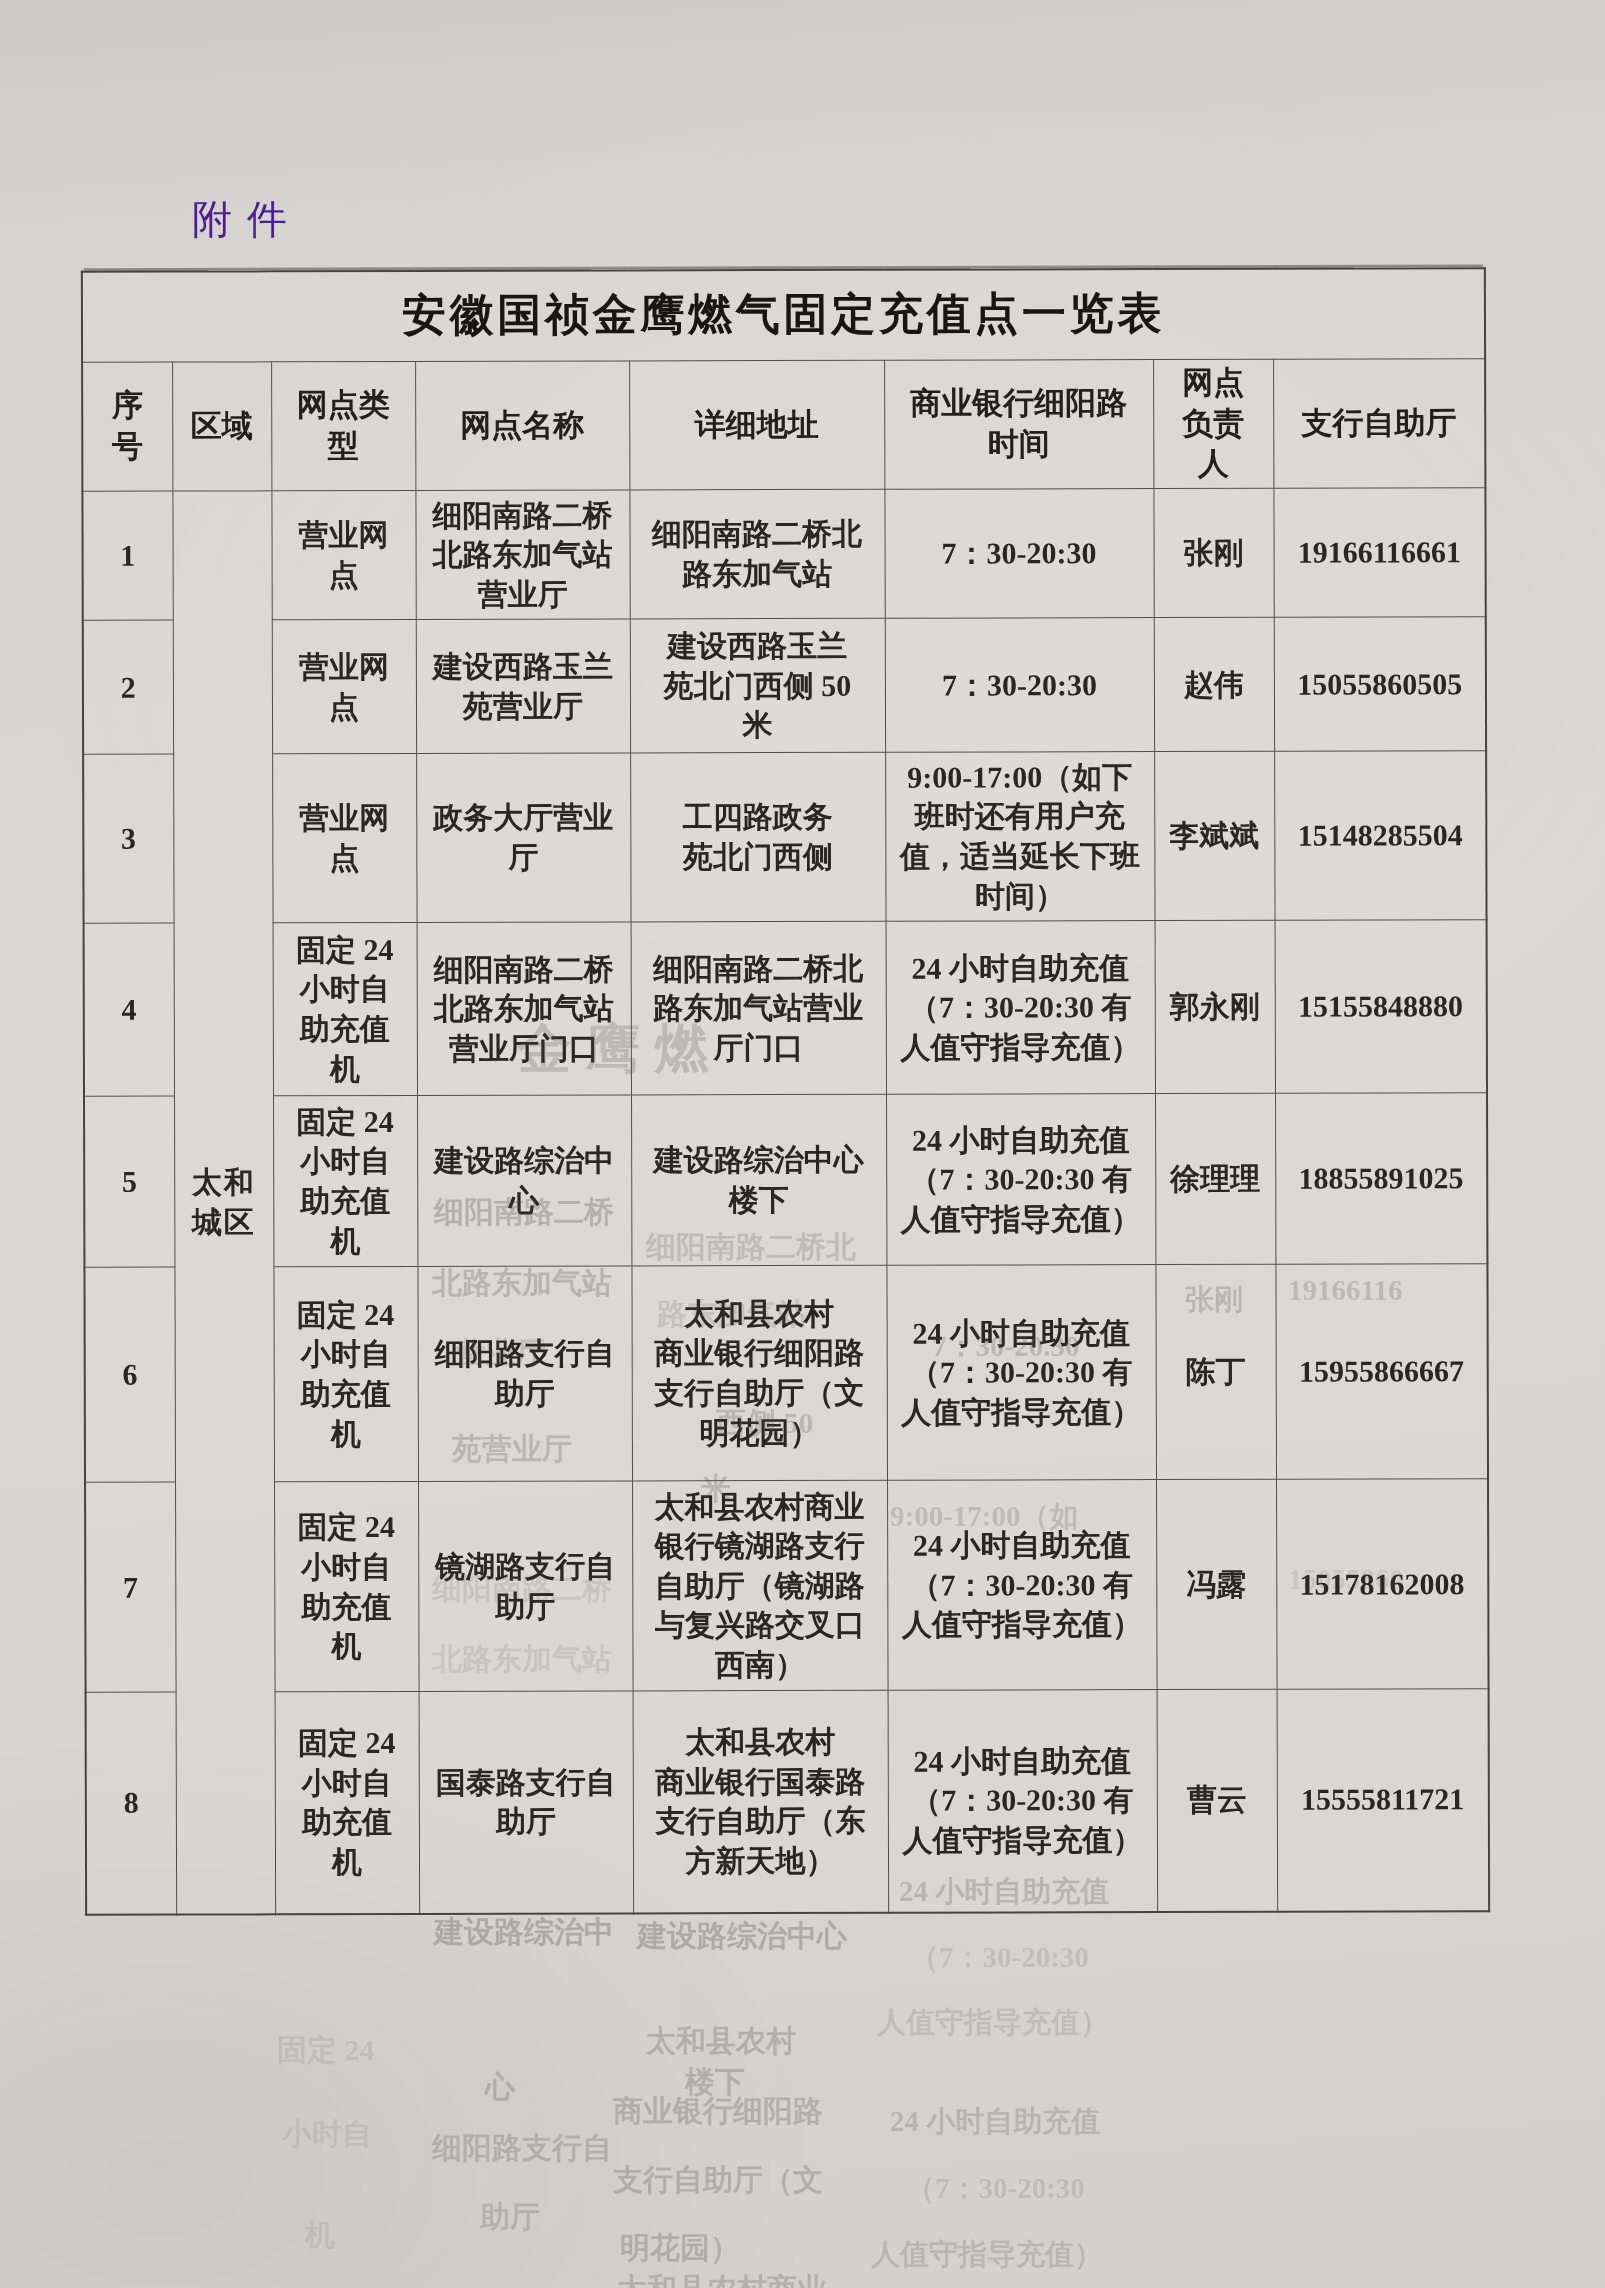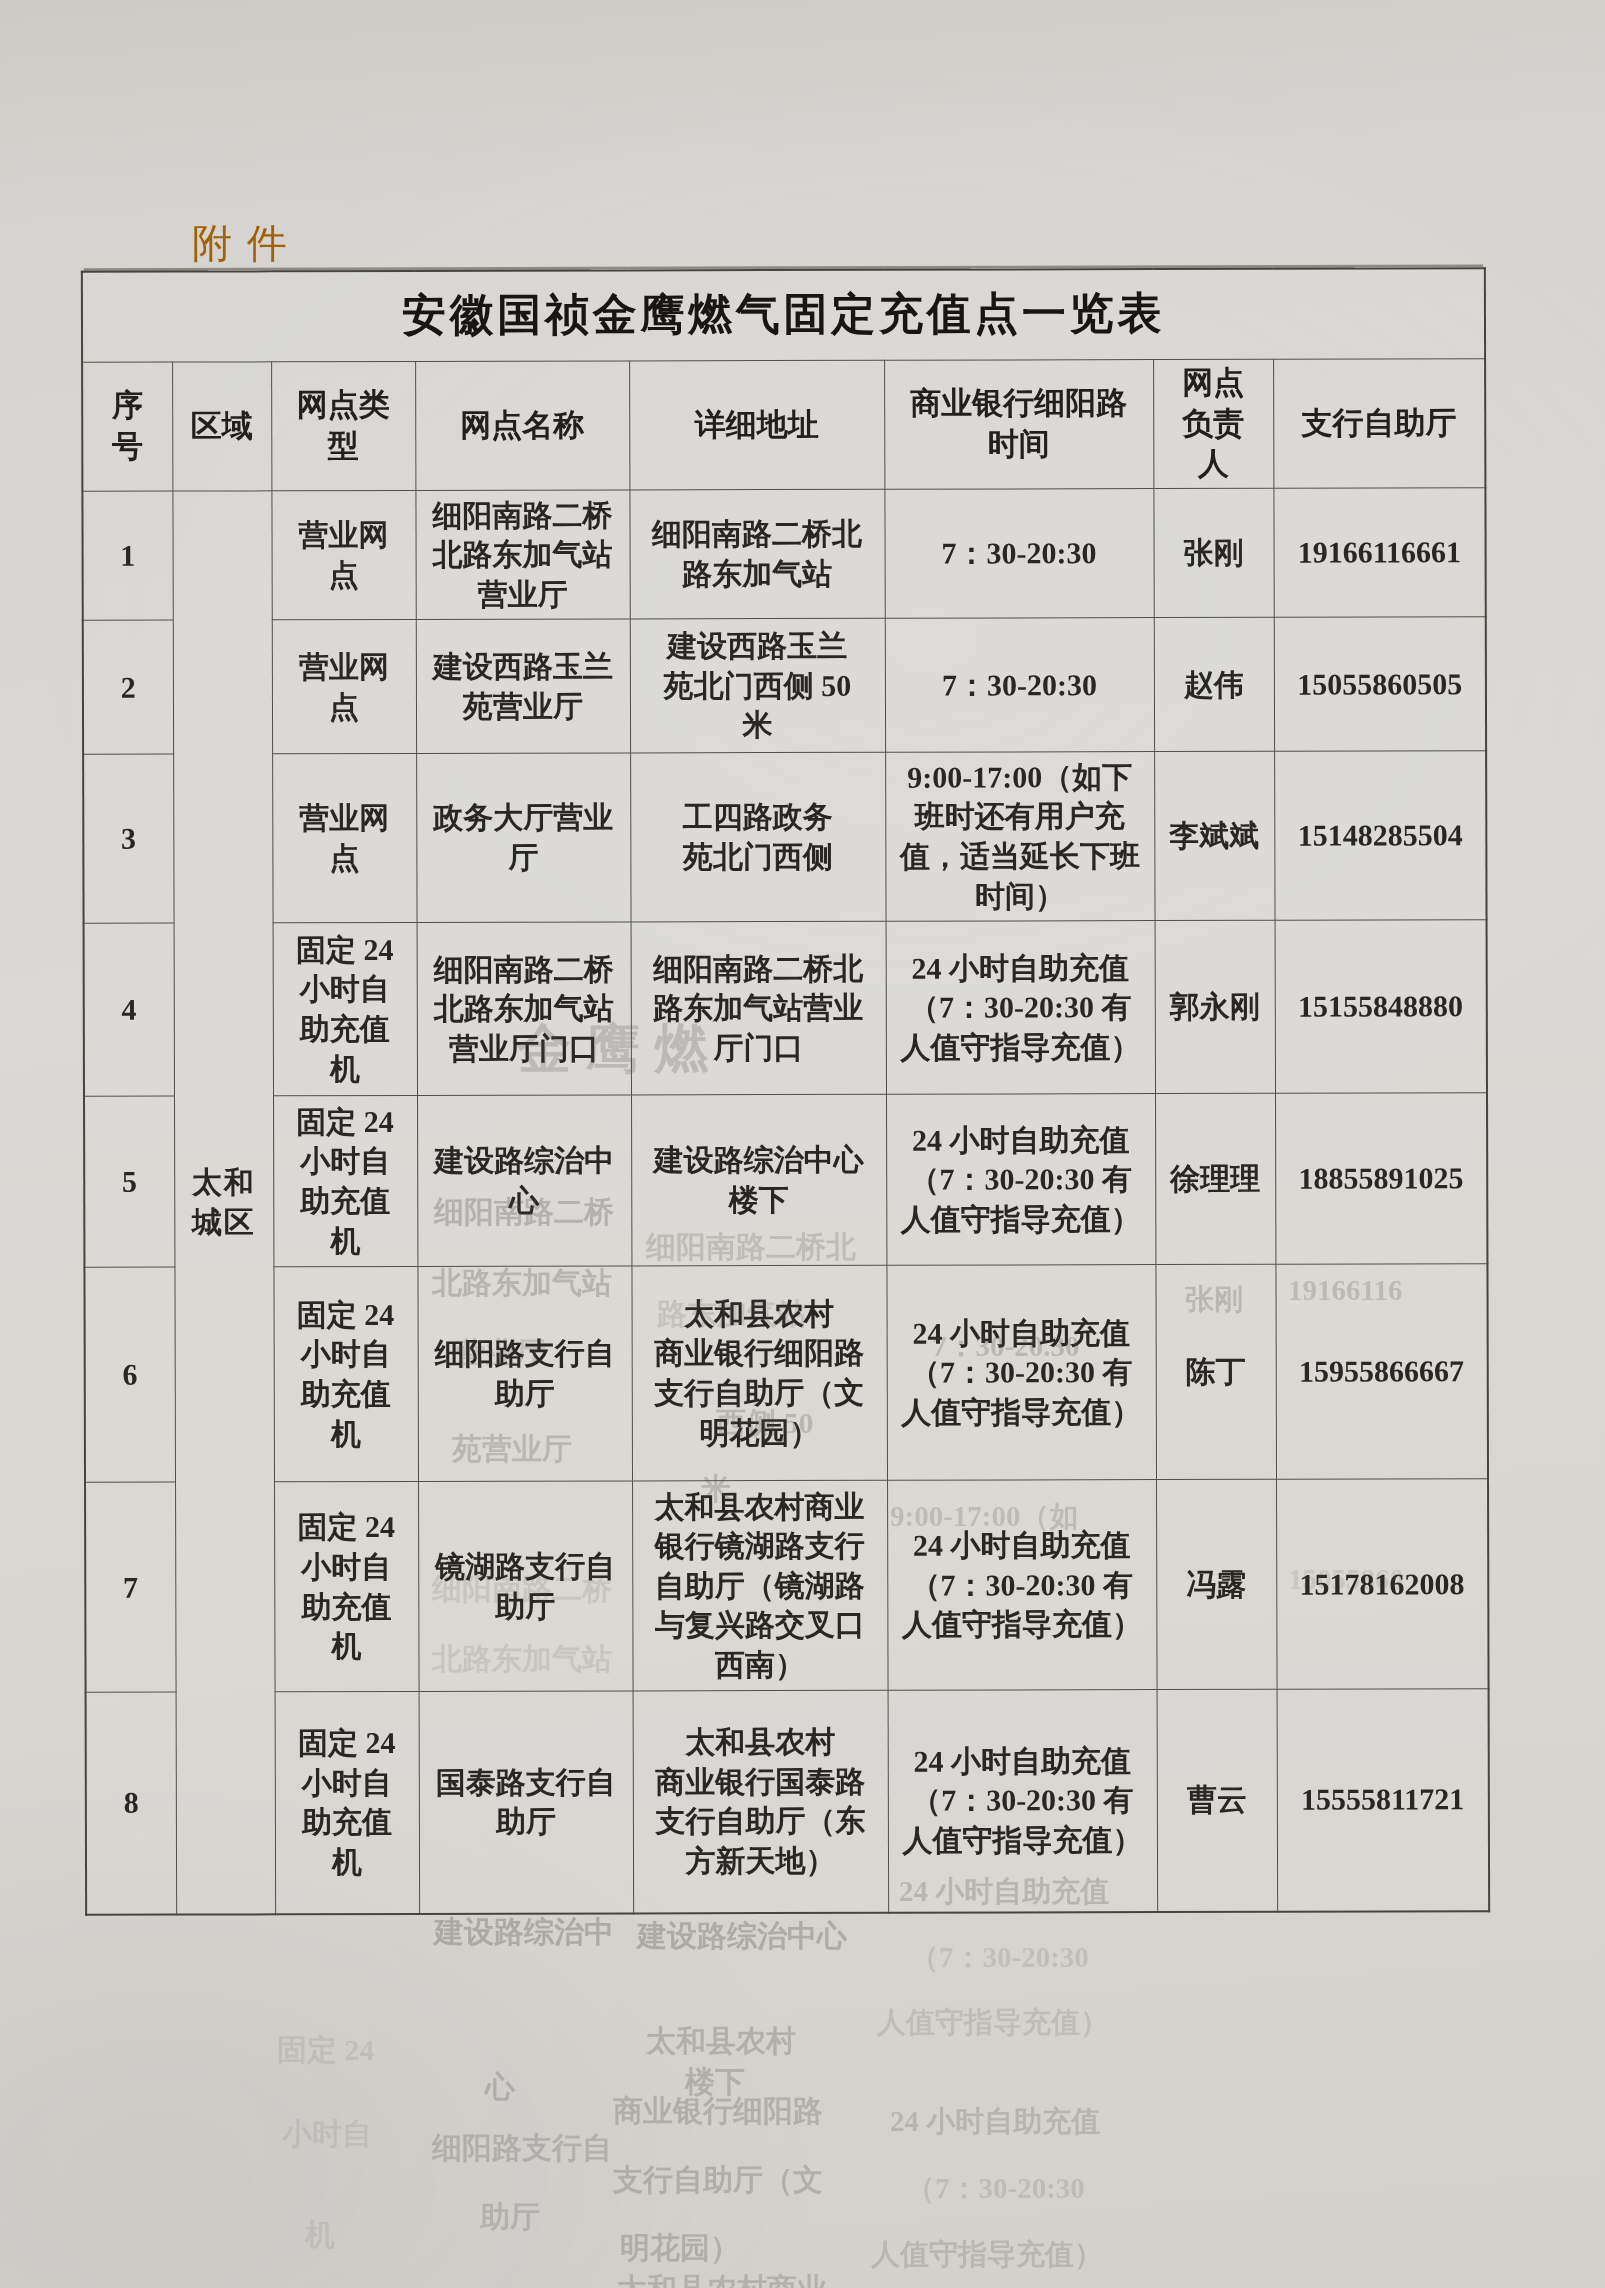--- a/index.html
+++ b/index.html
@@ -8,22 +8,22 @@
     width:1606px;height:2289px;
     overflow:hidden;
     background:
       radial-gradient(1384px 923px at 58% 28%, rgba(255,255,255,.09), rgba(255,255,255,0) 65%),
       radial-gradient(1108px 738px at 10% 95%, rgba(90,88,84,.07), rgba(90,88,84,0) 60%),
       linear-gradient(176deg,#cecbc7 0%,#d6d4d0 10%,#dad8d4 42%,#d8d6d1 70%,#d3d1cc 100%);
     font-family:"Liberation Serif","DejaVu Serif",serif;
     color:#2b2925;
   }
   .attachment{
-    position:absolute;left:192px;top:216px;
-    font-size:40px;font-weight:500;letter-spacing:14.8px;color:#a16207;
+    position:absolute;left:192px;top:192px;
+    font-size:40px;font-weight:500;letter-spacing:14.8px;color:#4c1d95;
   }
   .table-wrap{
     position:absolute;left:83px;top:269px;
     transform:rotate(-0.15deg);
     z-index:1;
   }
   table.charge-table{
     border-collapse:collapse;table-layout:fixed;
     width:1403px;
     background:rgba(225,223,219,.25);

